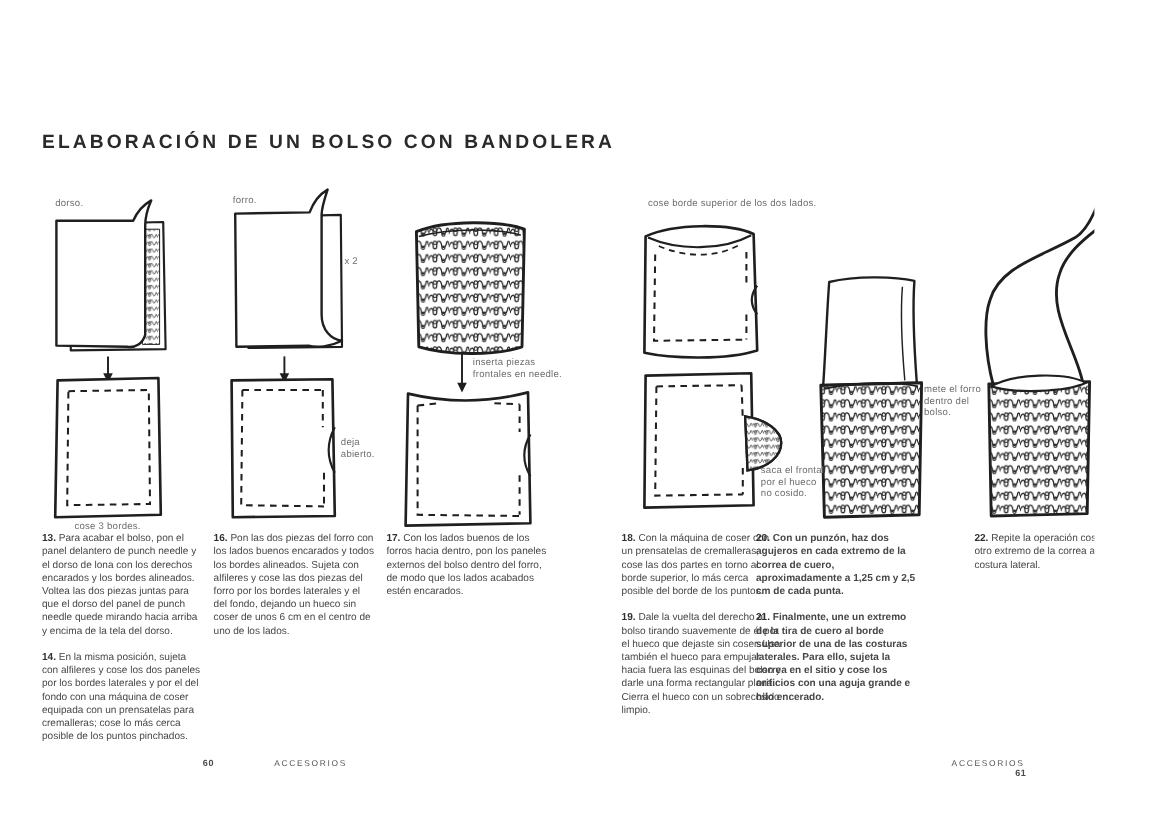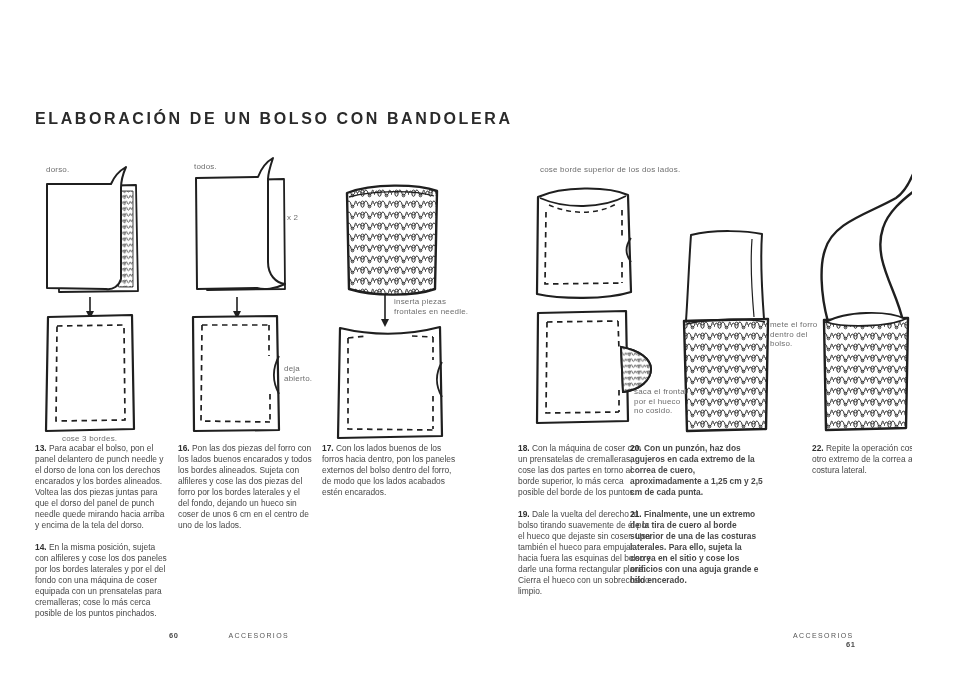--- a/index.html
+++ b/index.html
@@ -122,21 +122,21 @@
     <g>
       <path d="M828,322 C820,292 820,264 825,250 C833,222 868,214 896,198 C912,188 922,152 927,124 C930,106 944,104 947,122 C950,144 940,170 918,188 C902,200 888,212 883,228 C872,260 898,292 903,322" stroke="#1f1f1f" stroke-width="2.4" stroke-linecap="round"></path>
       <path d="M824,320 L908,318 L906,428 L826,430 Z" fill="url(#loops)" stroke="#1f1f1f" stroke-width="2.4" stroke-linejoin="round"></path>
       <path d="M826,322 C845,311 888,310 905,319 C888,327 845,328 826,322 Z" fill="#fff" stroke="#1f1f1f" stroke-width="1.8"></path>
     </g>
   </svg>
 
   <div class="title">ELABORACIÓN DE UN BOLSO CON BANDOLERA</div>
 
   <div class="diag-label" style="left:46px;top:165px;text-align:center;">dorso.</div>
-  <div class="diag-label" style="left:194px;top:162px;">todos.</div>
+  <div class="diag-label" style="left:194px;top:162px;">forro.</div>
   <div class="diag-label" style="left:287px;top:213px;">x 2</div>
   <div class="diag-label" style="left:62px;top:434px;">cose 3 bordes.</div>
   <div class="diag-label" style="left:284px;top:364px;width:42px;">deja abierto.</div>
   <div class="diag-label" style="left:394px;top:297px;width:76px;">inserta piezas frontales en needle.</div>
   <div class="diag-label" style="left:540px;top:165px;width:220px;">cose borde superior de los dos lados.</div>
   <div class="diag-label" style="left:634px;top:387px;width:54px;">saca el frontal por el hueco no cosido.</div>
   <div class="diag-label" style="left:770px;top:320px;width:56px;">mete el forro dentro del bolso.</div>
   <div class="diag-label" style="left:918px;top:318px;width:50px;">cose la correa a los lados con aguja e hilo.</div>
 
   <div class="steps-col" style="left:35px;top:443px;">

